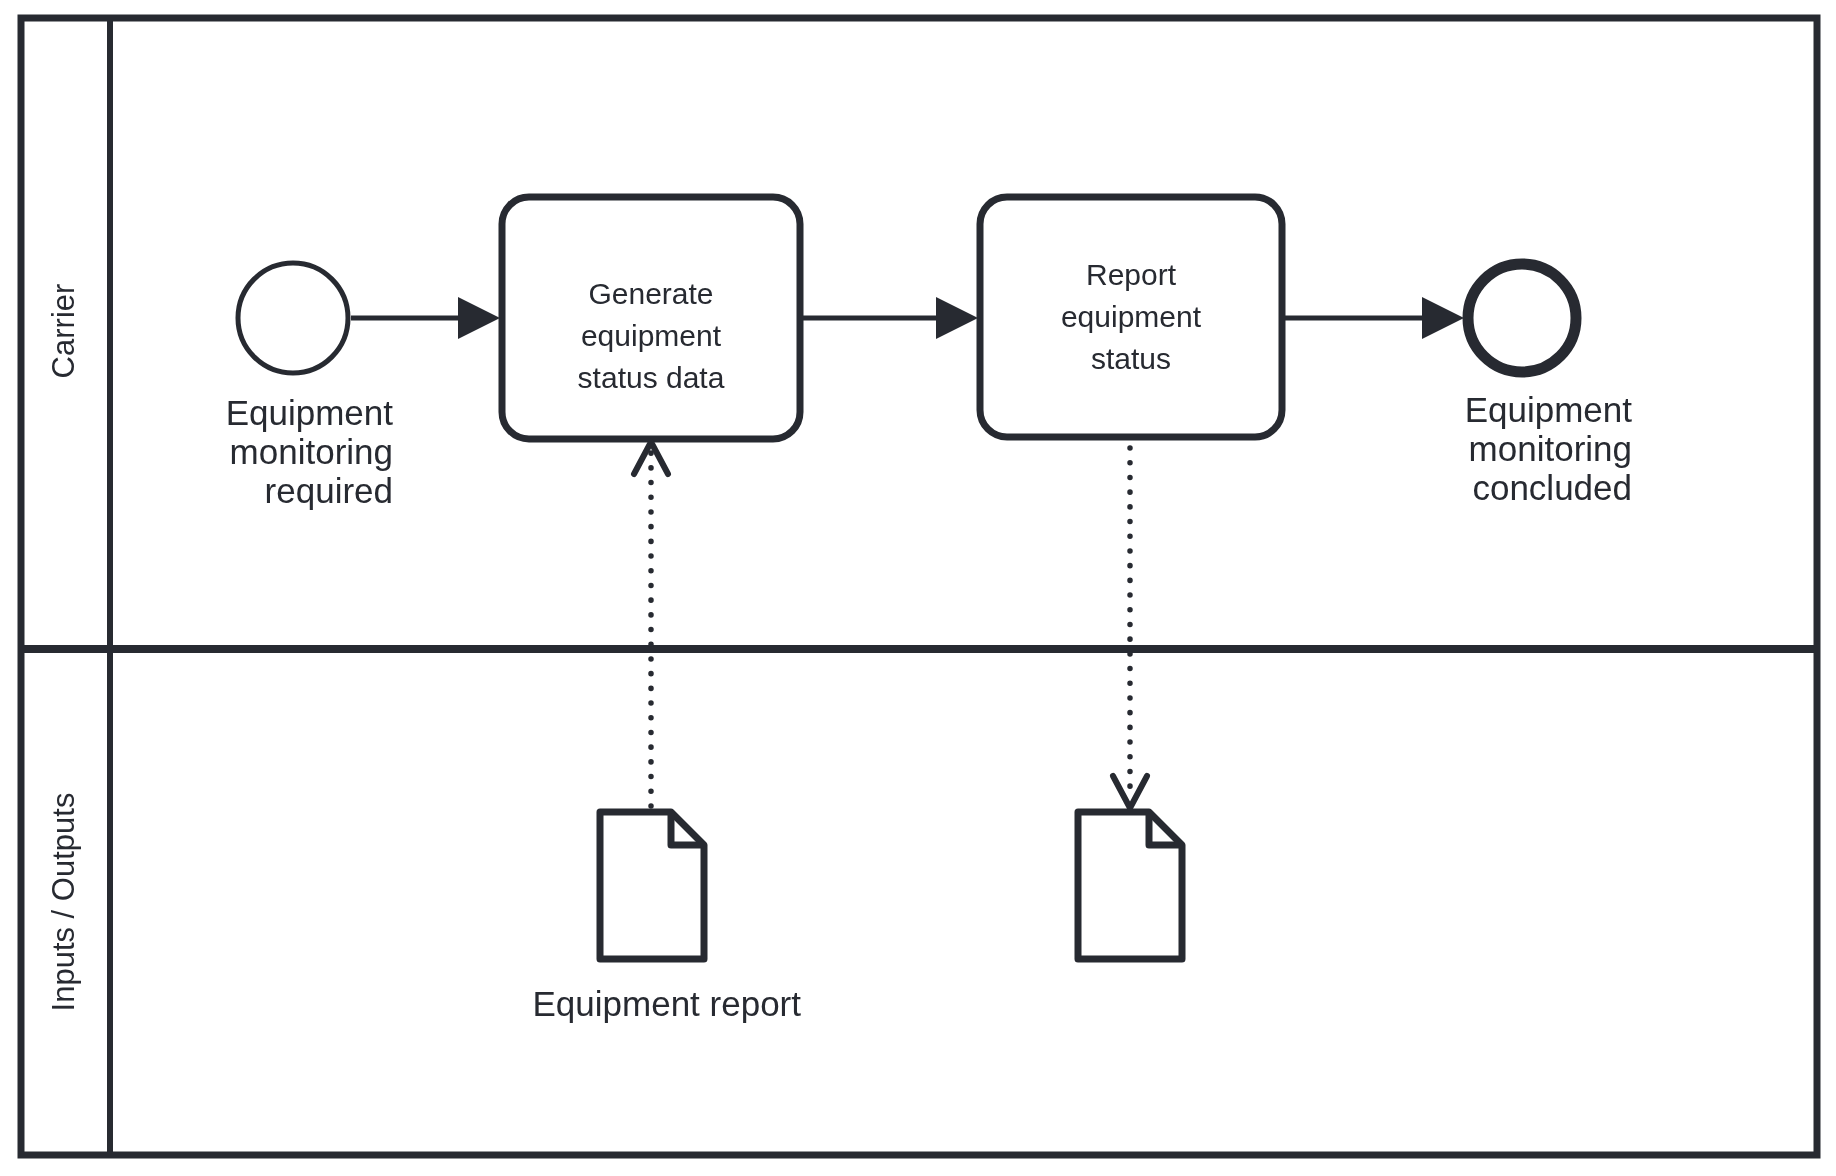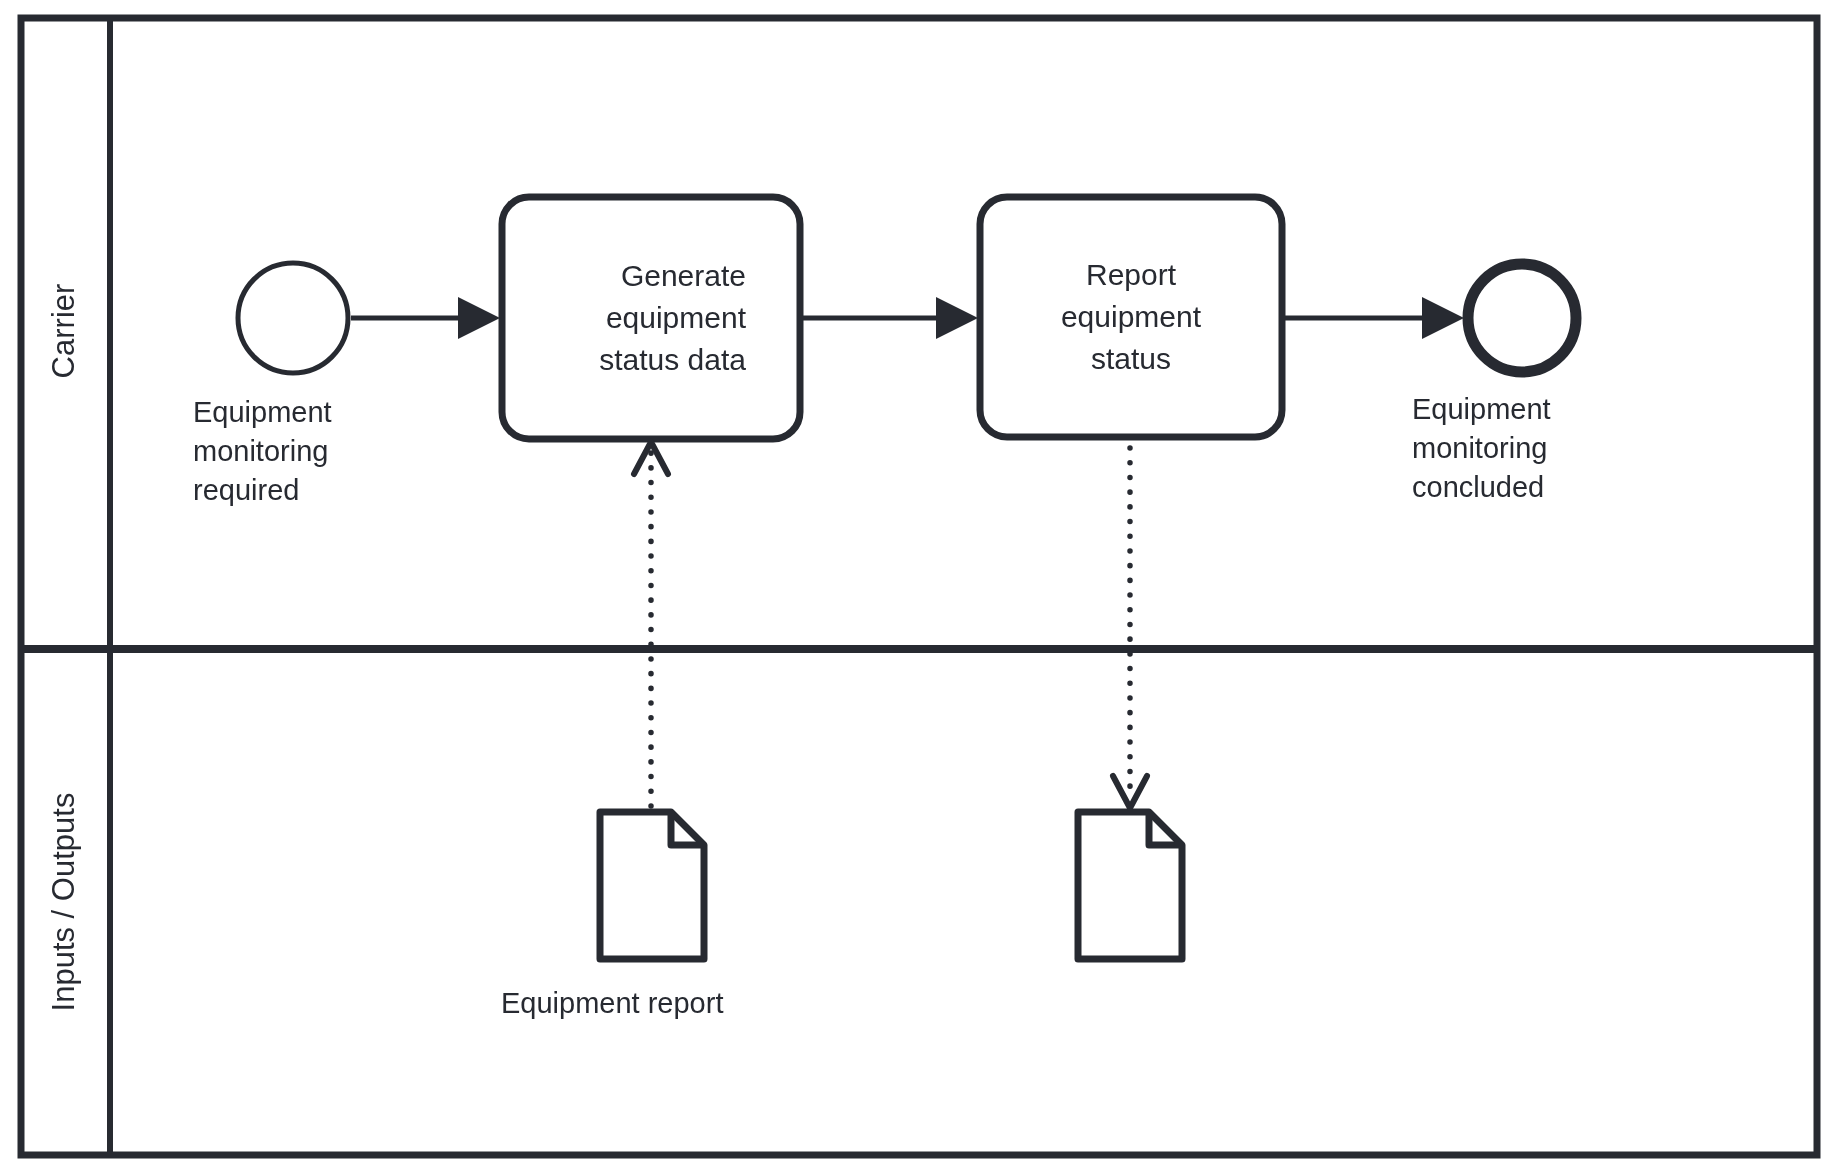--- a/index.html
+++ b/index.html
@@ -13,22 +13,22 @@
     overflow:hidden;
   }
   svg.layer{position:absolute;left:0;top:0;width:1836px;height:1176px;}
   .shape{stroke:var(--ink);fill:#ffffff;}
   .wire{stroke:var(--ink);fill:none;}
   .head{fill:var(--ink);stroke:none;}
   .openhead{stroke:var(--ink);fill:none;}
 
   .label{
     position:absolute;
-    text-align:left;
-    font-size:29px;
+    text-align:right;
+    font-size:35px;
     line-height:39px;
     color:var(--ink);
     white-space:normal;
   }
   .task-label{
     position:absolute;
     display:flex;align-items:center;justify-content:center;
     font-size:30px;line-height:42px;color:var(--ink);
     text-align:center;
   }
@@ -97,21 +97,21 @@
       <path class="wire" stroke-width="7" stroke-linejoin="round" d="M 1149 812 L 1149 845 L 1182 845"></path>
     </g>
   </svg>
 
   <div class="vlabel" style="left:-86px;top:301px;width:300px;height:60px;">Carrier</div>
   <div class="vlabel" style="left:-86px;top:872px;width:300px;height:60px;">Inputs / Outputs</div>
 
   <div class="label" style="left:193px;top:393px;width:200px;">Equipment monitoring required</div>
   <div class="label" style="left:1412px;top:390px;width:220px;">Equipment monitoring concluded</div>
 
-  <div class="task-label" style="left:502px;top:197px;width:298px;height:242px;text-align:right;">
+  <div class="task-label" style="left:502px;top:215px;width:298px;height:242px;">
     <span>Generate equipment status data</span>
   </div>
   <div class="task-label" style="left:980px;top:197px;width:302px;height:240px;justify-content:center;">
     <span>Report equipment status</span>
   </div>
 
   <div class="label" style="left:501px;top:984px;width:300px;">Equipment report</div>
 
 </div>
 

